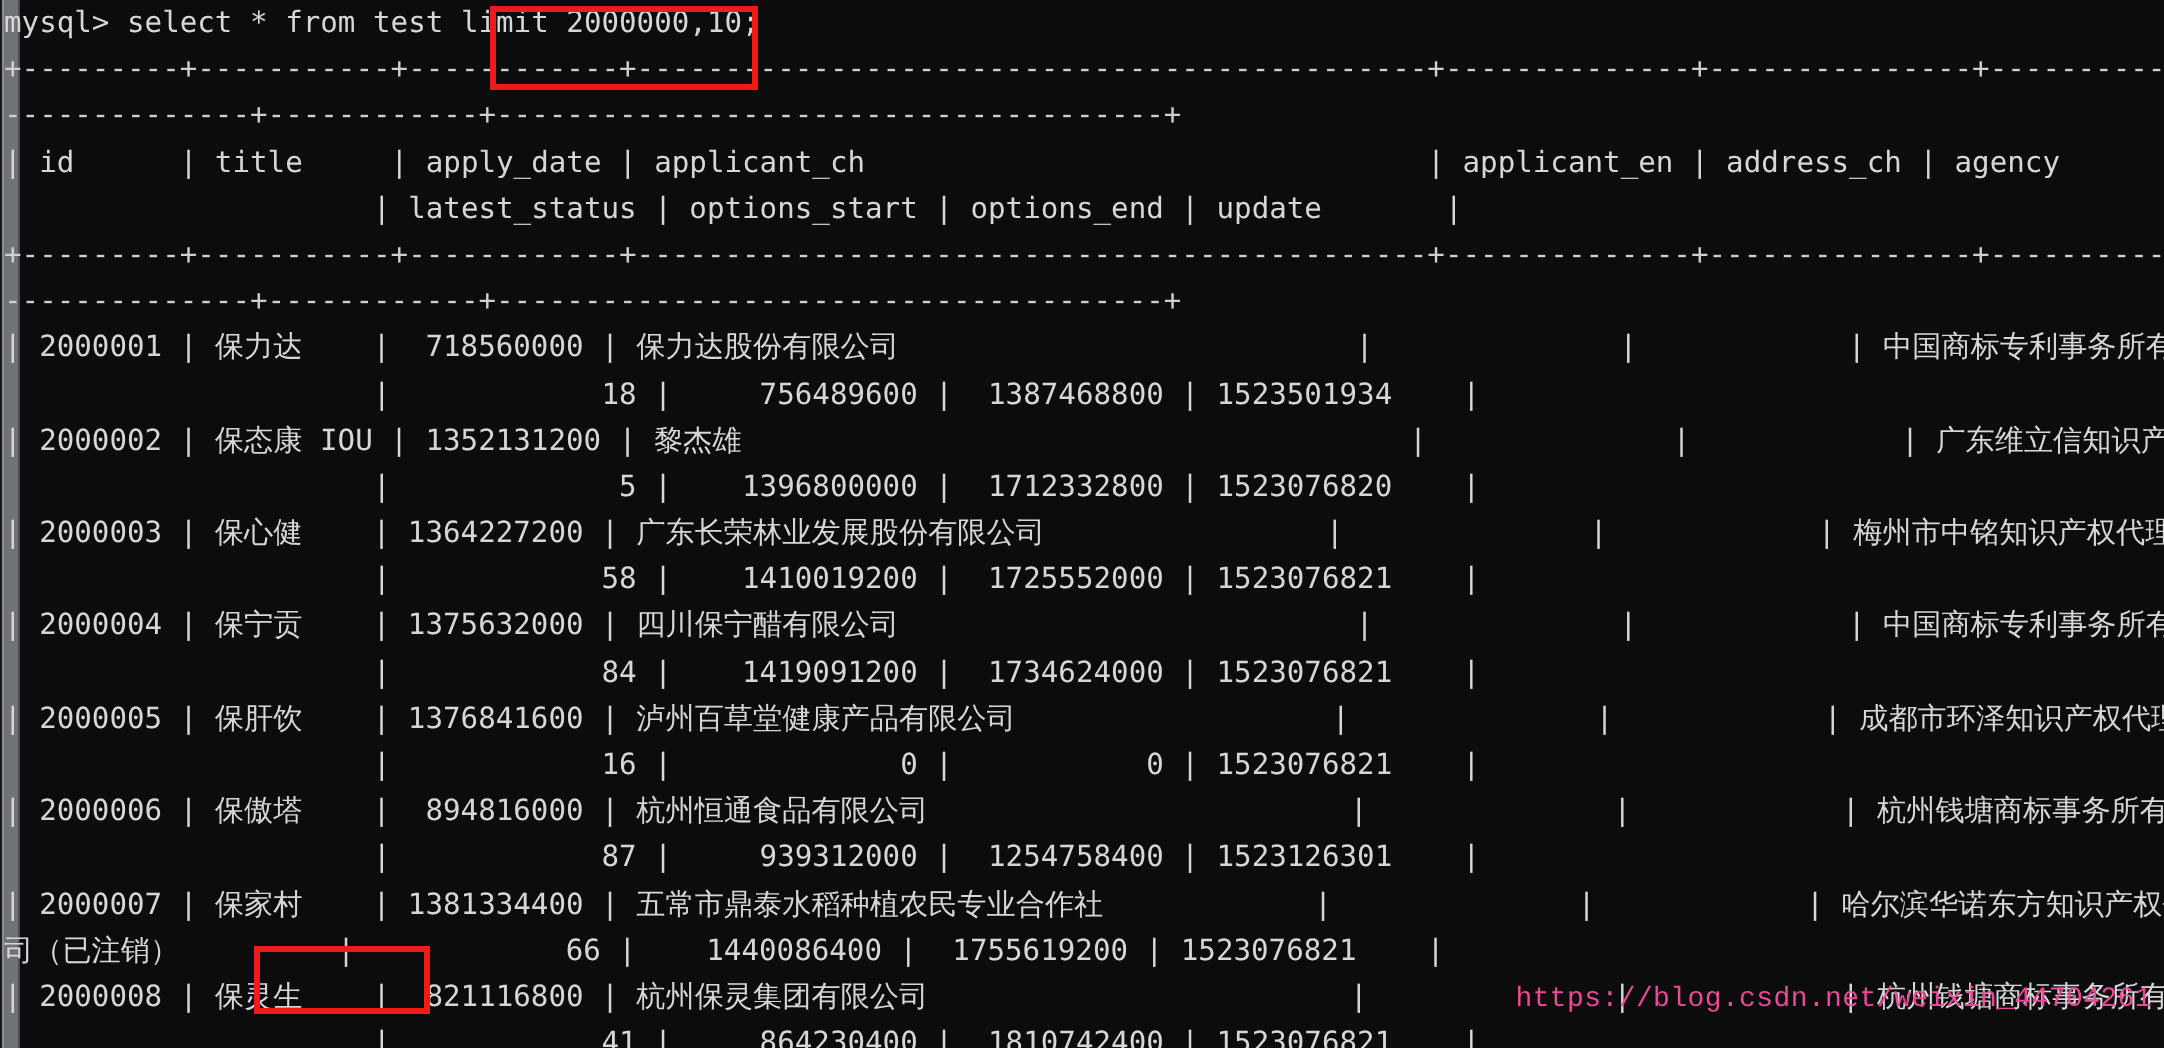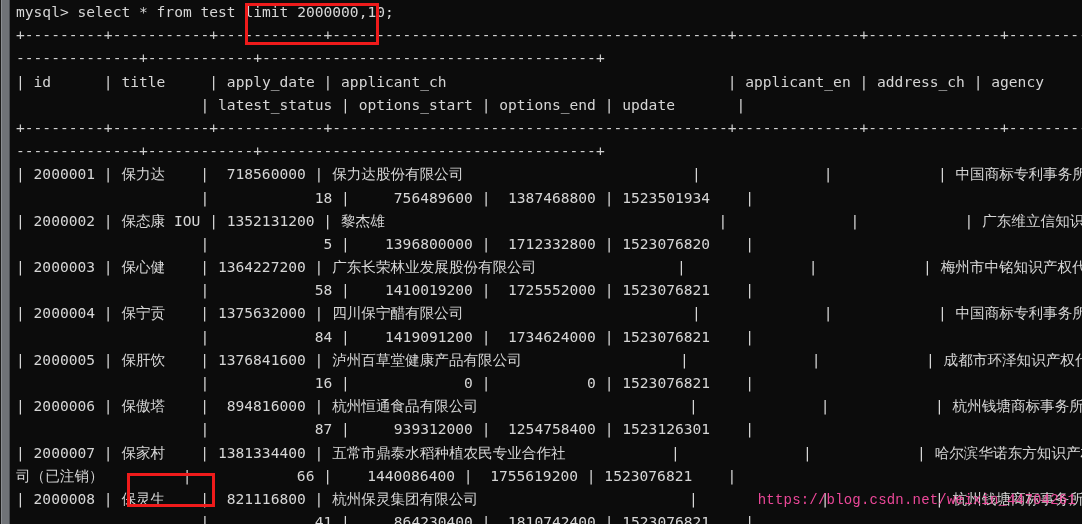--- a/index.html
+++ b/index.html
@@ -25,21 +25,21 @@
   #scrollbar-thumb {
     position: absolute;
     left: 1px; top: 0;
     width: 7px; height: 524px;
     background: #6f7277;
     border-left: 1px solid #8a8d92;
     border-right: 1px solid #4a4d52;
   }
   #term {
     position: absolute;
-    left: 16px;
+    left: 2px;
     top: 0;
     width: 1033px;
     height: 524px;
     color: #d6d6d6;
     font-size: 14.6px;
     line-height: 23.2px;
     white-space: pre;
     letter-spacing: 0px;
   }
   .line {

